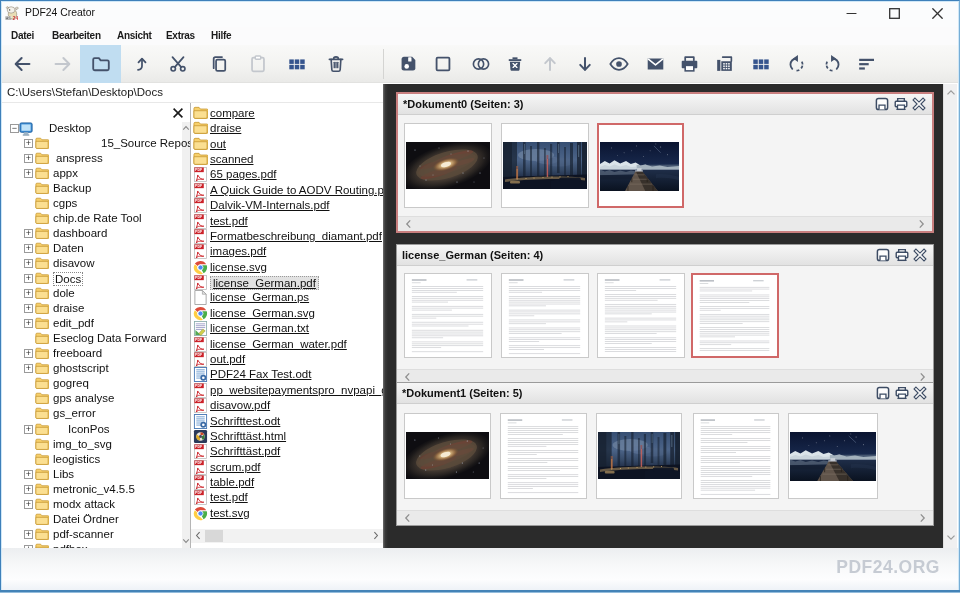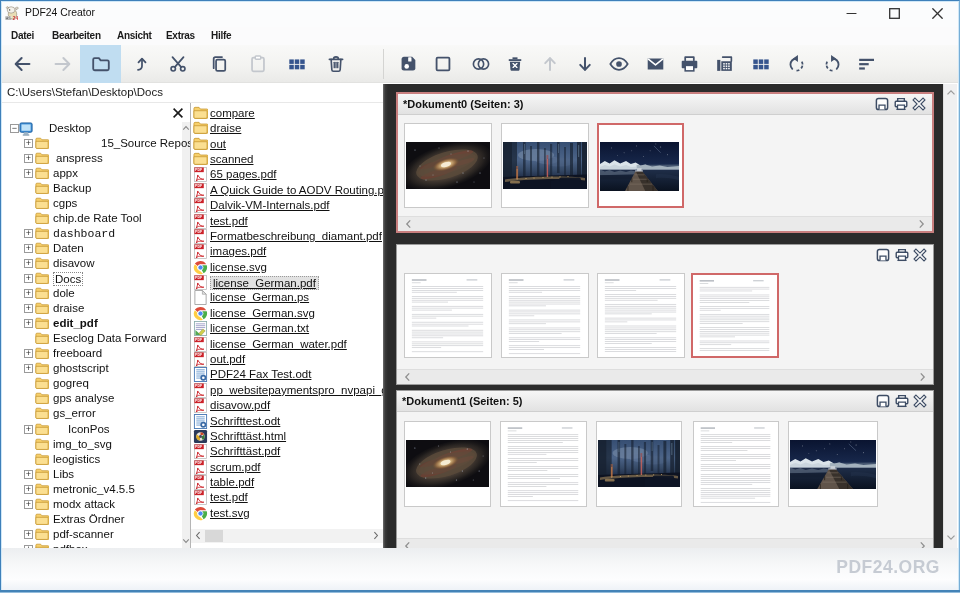--- a/index.html
+++ b/index.html
@@ -330,21 +330,21 @@
           <path d="M1 4.6h14v6.9c0 .7-.5 1.2-1.2 1.2H2.2c-.7 0-1.2-.5-1.2-1.2z" fill="#fbdf91" stroke="#c89a35" stroke-width="0.9"></path>
         </svg></div>
       <div class="tlabel" style="left:51px;">chip.de Rate Tool</div>
     </div>
     <div class="trow" style="left:0;top:122.9px;">
       <div class="texp" style="left:22px;">+</div>
       <div class="tfold" style="left:33px;"><svg width="14" height="12" viewBox="0 0 16 13">
           <path d="M1 2.2C1 1.5 1.5 1 2.2 1h4.2l1.5 1.8h6.9c.7 0 1.2.5 1.2 1.2v7.6c0 .7-.5 1.2-1.2 1.2H2.2c-.7 0-1.2-.5-1.2-1.2z" fill="#f7d06b" stroke="#c89a35" stroke-width="0.9"></path>
           <path d="M1 4.6h14v6.9c0 .7-.5 1.2-1.2 1.2H2.2c-.7 0-1.2-.5-1.2-1.2z" fill="#fbdf91" stroke="#c89a35" stroke-width="0.9"></path>
         </svg></div>
-      <div class="tlabel" style="left:51px;font-family:Liberation Mono, monospace;">dashboard</div>
+      <div class="tlabel" style="left:51px;">dashboard</div>
     </div>
     <div class="trow" style="left:0;top:137.9px;">
       <div class="texp" style="left:22px;">+</div>
       <div class="tfold" style="left:33px;"><svg width="14" height="12" viewBox="0 0 16 13">
           <path d="M1 2.2C1 1.5 1.5 1 2.2 1h4.2l1.5 1.8h6.9c.7 0 1.2.5 1.2 1.2v7.6c0 .7-.5 1.2-1.2 1.2H2.2c-.7 0-1.2-.5-1.2-1.2z" fill="#f7d06b" stroke="#c89a35" stroke-width="0.9"></path>
           <path d="M1 4.6h14v6.9c0 .7-.5 1.2-1.2 1.2H2.2c-.7 0-1.2-.5-1.2-1.2z" fill="#fbdf91" stroke="#c89a35" stroke-width="0.9"></path>
         </svg></div>
       <div class="tlabel" style="left:51px;">Daten</div>
     </div>
     <div class="trow" style="left:0;top:153.0px;">
@@ -378,21 +378,21 @@
           <path d="M1 4.6h14v6.9c0 .7-.5 1.2-1.2 1.2H2.2c-.7 0-1.2-.5-1.2-1.2z" fill="#fbdf91" stroke="#c89a35" stroke-width="0.9"></path>
         </svg></div>
       <div class="tlabel" style="left:51px;">draise</div>
     </div>
     <div class="trow" style="left:0;top:213.1px;">
       <div class="texp" style="left:22px;">+</div>
       <div class="tfold" style="left:33px;"><svg width="14" height="12" viewBox="0 0 16 13">
           <path d="M1 2.2C1 1.5 1.5 1 2.2 1h4.2l1.5 1.8h6.9c.7 0 1.2.5 1.2 1.2v7.6c0 .7-.5 1.2-1.2 1.2H2.2c-.7 0-1.2-.5-1.2-1.2z" fill="#f7d06b" stroke="#c89a35" stroke-width="0.9"></path>
           <path d="M1 4.6h14v6.9c0 .7-.5 1.2-1.2 1.2H2.2c-.7 0-1.2-.5-1.2-1.2z" fill="#fbdf91" stroke="#c89a35" stroke-width="0.9"></path>
         </svg></div>
-      <div class="tlabel" style="left:51px;font-weight:bold;">edit_pdf</div>
+      <div class="tlabel" style="left:51px;">edit_pdf</div>
     </div>
     <div class="trow" style="left:0;top:228.2px;">
       <div class="tfold" style="left:33px;"><svg width="14" height="12" viewBox="0 0 16 13">
           <path d="M1 2.2C1 1.5 1.5 1 2.2 1h4.2l1.5 1.8h6.9c.7 0 1.2.5 1.2 1.2v7.6c0 .7-.5 1.2-1.2 1.2H2.2c-.7 0-1.2-.5-1.2-1.2z" fill="#f7d06b" stroke="#c89a35" stroke-width="0.9"></path>
           <path d="M1 4.6h14v6.9c0 .7-.5 1.2-1.2 1.2H2.2c-.7 0-1.2-.5-1.2-1.2z" fill="#fbdf91" stroke="#c89a35" stroke-width="0.9"></path>
         </svg></div>
       <div class="tlabel" style="left:51px;">Eseclog Data Forward</div>
     </div>
     <div class="trow" style="left:0;top:243.2px;">
       <div class="texp" style="left:22px;">+</div>
@@ -475,21 +475,21 @@
           <path d="M1 2.2C1 1.5 1.5 1 2.2 1h4.2l1.5 1.8h6.9c.7 0 1.2.5 1.2 1.2v7.6c0 .7-.5 1.2-1.2 1.2H2.2c-.7 0-1.2-.5-1.2-1.2z" fill="#f7d06b" stroke="#c89a35" stroke-width="0.9"></path>
           <path d="M1 4.6h14v6.9c0 .7-.5 1.2-1.2 1.2H2.2c-.7 0-1.2-.5-1.2-1.2z" fill="#fbdf91" stroke="#c89a35" stroke-width="0.9"></path>
         </svg></div>
       <div class="tlabel" style="left:51px;">modx attack</div>
     </div>
     <div class="trow" style="left:0;top:408.8px;">
       <div class="tfold" style="left:33px;"><svg width="14" height="12" viewBox="0 0 16 13">
           <path d="M1 2.2C1 1.5 1.5 1 2.2 1h4.2l1.5 1.8h6.9c.7 0 1.2.5 1.2 1.2v7.6c0 .7-.5 1.2-1.2 1.2H2.2c-.7 0-1.2-.5-1.2-1.2z" fill="#f7d06b" stroke="#c89a35" stroke-width="0.9"></path>
           <path d="M1 4.6h14v6.9c0 .7-.5 1.2-1.2 1.2H2.2c-.7 0-1.2-.5-1.2-1.2z" fill="#fbdf91" stroke="#c89a35" stroke-width="0.9"></path>
         </svg></div>
-      <div class="tlabel" style="left:51px;">Extras Ördner</div>
+      <div class="tlabel" style="left:51px;">Datei Ördner</div>
     </div>
     <div class="trow" style="left:0;top:423.9px;">
       <div class="texp" style="left:22px;">+</div>
       <div class="tfold" style="left:33px;"><svg width="14" height="12" viewBox="0 0 16 13">
           <path d="M1 2.2C1 1.5 1.5 1 2.2 1h4.2l1.5 1.8h6.9c.7 0 1.2.5 1.2 1.2v7.6c0 .7-.5 1.2-1.2 1.2H2.2c-.7 0-1.2-.5-1.2-1.2z" fill="#f7d06b" stroke="#c89a35" stroke-width="0.9"></path>
           <path d="M1 4.6h14v6.9c0 .7-.5 1.2-1.2 1.2H2.2c-.7 0-1.2-.5-1.2-1.2z" fill="#fbdf91" stroke="#c89a35" stroke-width="0.9"></path>
         </svg></div>
       <div class="tlabel" style="left:51px;">pdf-scanner</div>
     </div>
     <div class="trow" style="left:0;top:438.9px;">
@@ -920,20 +920,21 @@
       <div class="dscroll">
         <svg width="7" height="10" viewBox="0 0 7 10" style="position:absolute;left:7px;top:2px;">
           <path d="M5.2 1.4 1.8 5 5.2 8.6" fill="none" stroke="#8f8f8f" stroke-width="1.3"></path>
         </svg>
         <svg width="7" height="10" viewBox="0 0 7 10" style="position:absolute;right:7px;top:2px;">
           <path d="M1.8 1.4 5.2 5 1.8 8.6" fill="none" stroke="#8f8f8f" stroke-width="1.3"></path>
         </svg>
       </div>
     </div>
     <div class="dpanel gray" style="top:160px;height:141px;">
+      <div class="dtitle">license_German (Seiten: 4)</div>
       <div class="dico" style="left:479px;"><svg width="14" height="14" viewBox="0 0 16 16">
           <rect x="1.6" y="1.6" width="12.8" height="12.8" rx="2.4" fill="#fdfdfd" stroke="#3d4c64" stroke-width="1.7"></rect>
           <path d="M4.6 14.2V9.2h6.8v5" fill="#fff" stroke="#3d4c64" stroke-width="1.5"></path>
         </svg></div>
       <div class="dico" style="left:498px;"><svg width="14" height="14" viewBox="0 0 16 16">
           <path d="M4.2 5V1.8h7.6V5" fill="#fff" stroke="#3d4c64" stroke-width="1.6"></path>
           <rect x="1.4" y="4.9" width="13.2" height="6.2" rx="1" fill="#fdfdfd" stroke="#3d4c64" stroke-width="1.6"></rect>
           <path d="M4 9.2h8v5H4z" fill="#fff" stroke="#3d4c64" stroke-width="1.5"></path>
           <path d="M2.8 14.2h10.4" stroke="#3d4c64" stroke-width="1.4"></path>
         </svg></div>
@@ -1077,21 +1078,21 @@
         </svg></div>
       <div class="dscroll">
         <svg width="7" height="10" viewBox="0 0 7 10" style="position:absolute;left:7px;top:2px;">
           <path d="M5.2 1.4 1.8 5 5.2 8.6" fill="none" stroke="#8f8f8f" stroke-width="1.3"></path>
         </svg>
         <svg width="7" height="10" viewBox="0 0 7 10" style="position:absolute;right:7px;top:2px;">
           <path d="M1.8 1.4 5.2 5 1.8 8.6" fill="none" stroke="#8f8f8f" stroke-width="1.3"></path>
         </svg>
       </div>
     </div>
-    <div class="dpanel gray" style="top:306px;height:164px;">
+    <div class="dpanel gray" style="top:298px;height:144px;">
       <div class="dtitle">*Dokument1 (Seiten: 5)</div>
       <div class="dico" style="left:479px;"><svg width="14" height="14" viewBox="0 0 16 16">
           <rect x="1.6" y="1.6" width="12.8" height="12.8" rx="2.4" fill="#fdfdfd" stroke="#3d4c64" stroke-width="1.7"></rect>
           <path d="M4.6 14.2V9.2h6.8v5" fill="#fff" stroke="#3d4c64" stroke-width="1.5"></path>
         </svg></div>
       <div class="dico" style="left:498px;"><svg width="14" height="14" viewBox="0 0 16 16">
           <path d="M4.2 5V1.8h7.6V5" fill="#fff" stroke="#3d4c64" stroke-width="1.6"></path>
           <rect x="1.4" y="4.9" width="13.2" height="6.2" rx="1" fill="#fdfdfd" stroke="#3d4c64" stroke-width="1.6"></rect>
           <path d="M4 9.2h8v5H4z" fill="#fff" stroke="#3d4c64" stroke-width="1.5"></path>
           <path d="M2.8 14.2h10.4" stroke="#3d4c64" stroke-width="1.4"></path>

